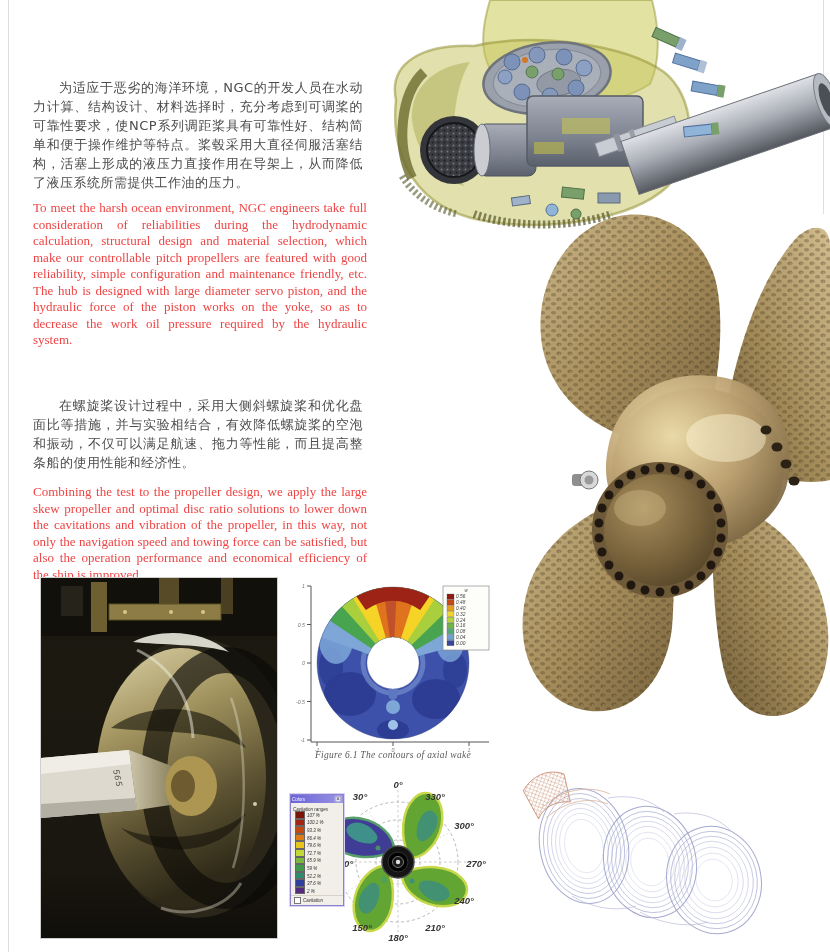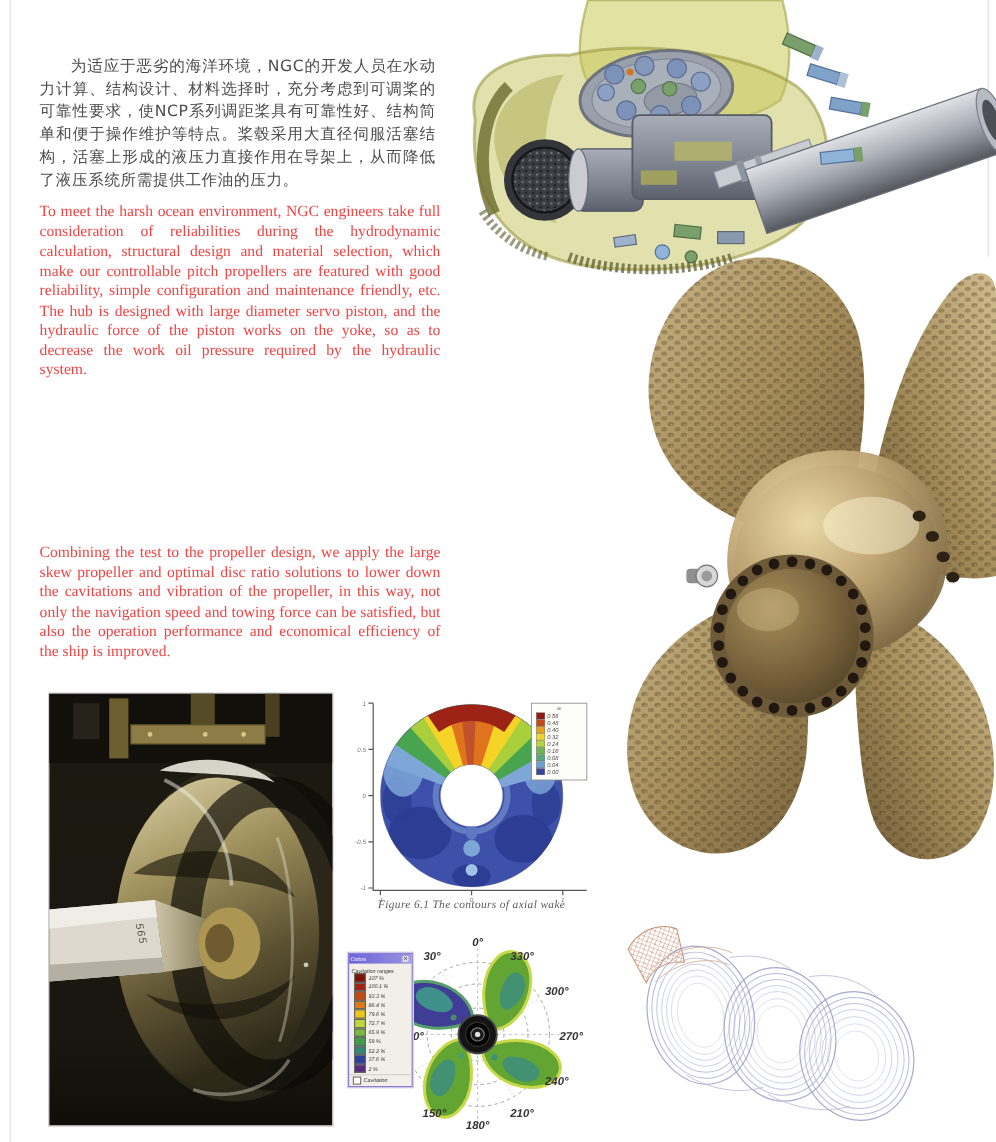--- a/index.html
+++ b/index.html
@@ -1,19 +1,19 @@
 <!DOCTYPE html>
 <html><head>
 <meta charset="utf-8">
 <style>
   html,body{margin:0;padding:0;background:#fff;}
   #page{position:relative;width:830px;height:952px;background:#ffffff;overflow:hidden;
         font-family:"Liberation Serif",serif;}
   .page-edge{position:absolute;width:1px;background:#dedede;}
-  .para{position:absolute;text-align:justify;color:#3f3f3f;}
+  .para{position:absolute;text-align:justify;color:#3f3f3f;margin-top:32px;}
   .para.cn{font-family:"DejaVu Sans",sans-serif;font-size:13px;line-height:19px;
            color:#4c4c4c;letter-spacing:0.5px;text-indent:2em;}
   .para.en{font-family:"Liberation Serif",serif;font-size:13px;line-height:16.5px;color:#ef4444;}
   .fig{position:absolute;font-style:italic;}
   .caption{position:absolute;left:0;top:168px;width:200px;text-align:center;
            font-family:"Liberation Serif",serif;font-size:9.5px;color:#5a5a5a;letter-spacing:.3px;}
   
   .legend{position:absolute;left:2px;top:16px;width:52px;background:#f2efe9;
           border:1px solid #8a7fd0;box-shadow:0 0 0 1px #d8d2f2;font-family:"Liberation Sans",sans-serif;}
   .legend-title{height:8px;background:linear-gradient(90deg,#6b63d8,#9a94e2);display:flex;
@@ -34,20 +34,21 @@
 </head>
 <body>
 
 <div id="page">
 
   <div class="page-edge" style="left:8px;top:0;height:952px;"></div>
   <div class="page-edge" style="left:823px;top:0;height:214px;"></div>
 
   <div class="para cn" style="left:33px;top:46px;width:330px;">为适应于恶劣的海洋环境，NGC的开发人员在水动力计算、结构设计、材料选择时，充分考虑到可调桨的可靠性要求，使NCP系列调距桨具有可靠性好、结构简单和便于操作维护等特点。桨毂采用大直径伺服活塞结构，活塞上形成的液压力直接作用在导架上，从而降低了液压系统所需提供工作油的压力。</div>
   <div class="para en" style="left:33px;top:168px;width:334px;">To meet the harsh ocean environment, NGC engineers take full consideration of reliabilities during the hydrodynamic calculation, structural design and material selection, which make our controllable pitch propellers are featured with good reliability, simple configuration and maintenance friendly, etc. The hub is designed with large diameter servo piston, and the hydraulic force of the piston works on the yoke, so as to decrease the work oil pressure required by the hydraulic system.</div>
+  <div class="para cn" style="left:33px;top:364px;width:330px;">在螺旋桨设计过程中，采用大侧斜螺旋桨和优化盘面比等措施，并与实验相结合，有效降低螺旋桨的空泡和振动，不仅可以满足航速、拖力等性能，而且提高整条船的使用性能和经济性。</div>
   <div class="para en" style="left:33px;top:452px;width:334px;">Combining the test to the propeller design, we apply the large skew propeller and optimal disc ratio solutions to lower down the cavitations and vibration of the propeller, in this way, not only the navigation speed and towing force can be satisfied, but also the operation performance and economical efficiency of the ship is improved.</div>
 
   <div class="fig" style="left:362px;top:0;width:468px;height:235px;">
     <svg width="468" height="235" viewBox="0 0 468 235">
       <defs>
         <linearGradient id="gradShaft" x1="0" y1="0" x2="0" y2="1">
           <stop offset="0" stop-color="#dfe1e6"></stop>
             <stop offset="0.45" stop-color="#a9adb5"></stop>
           <stop offset="0.8" stop-color="#73777f"></stop>
             <stop offset="1" stop-color="#54575d"></stop>

